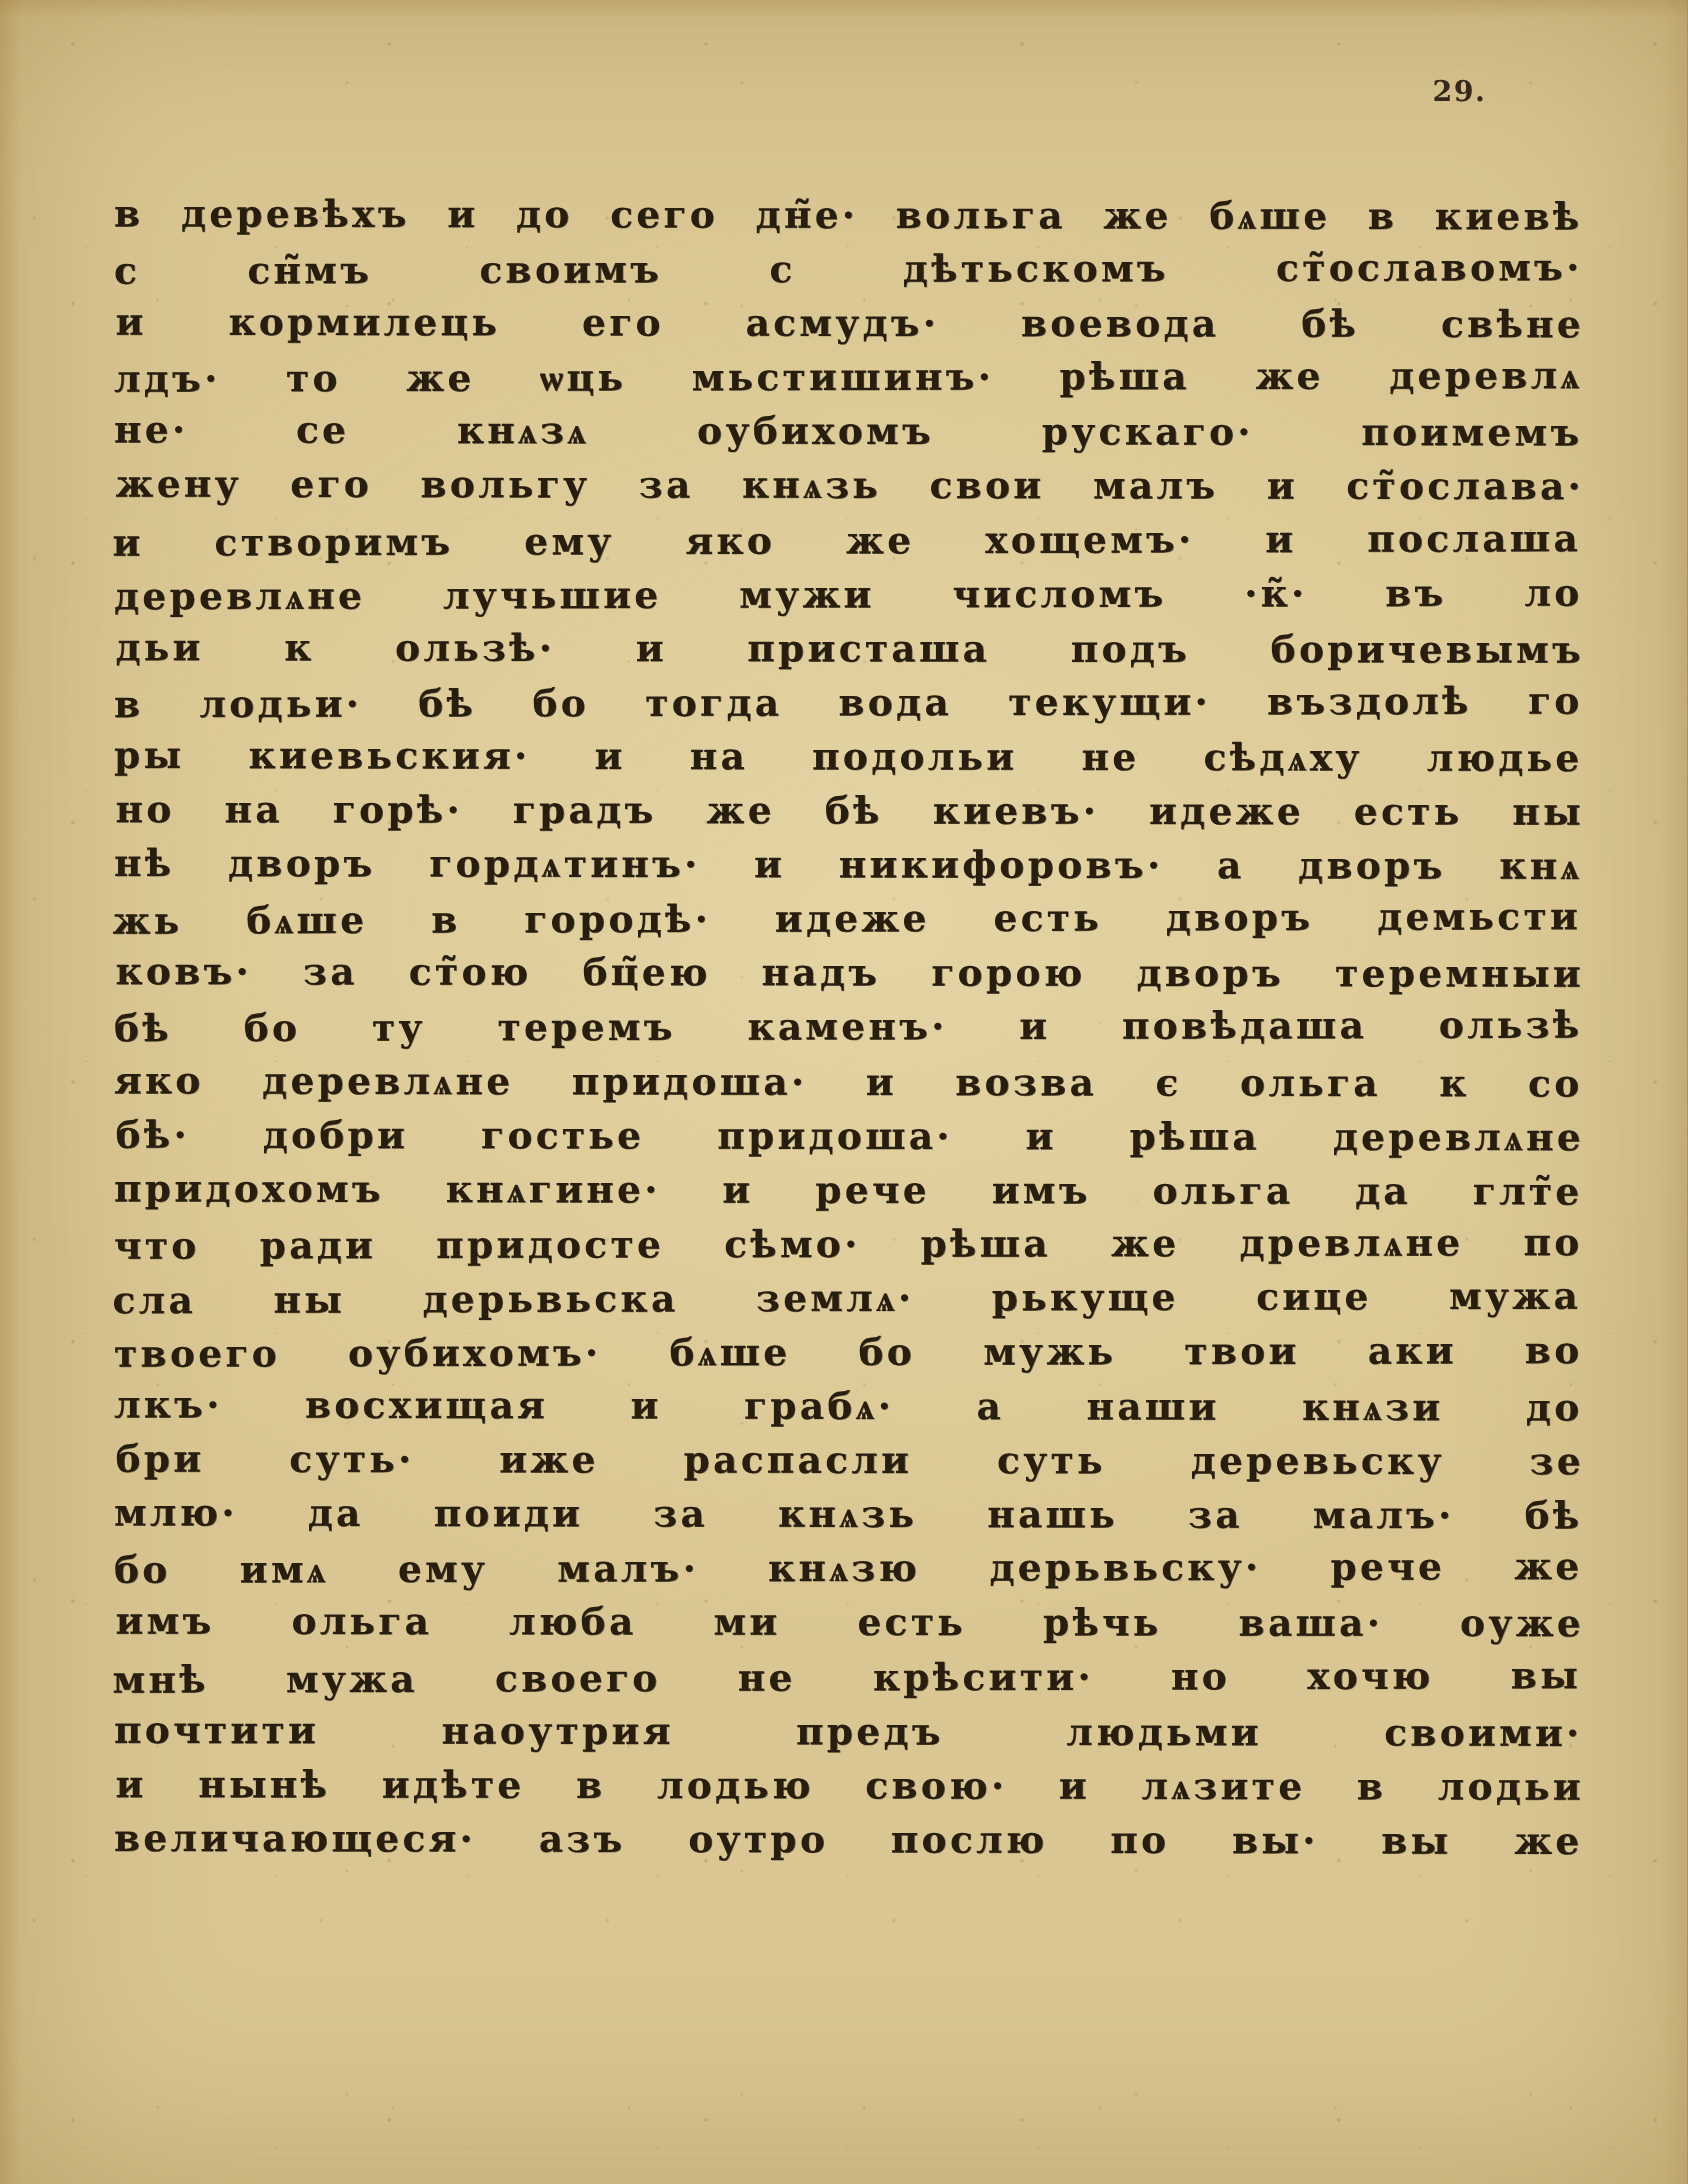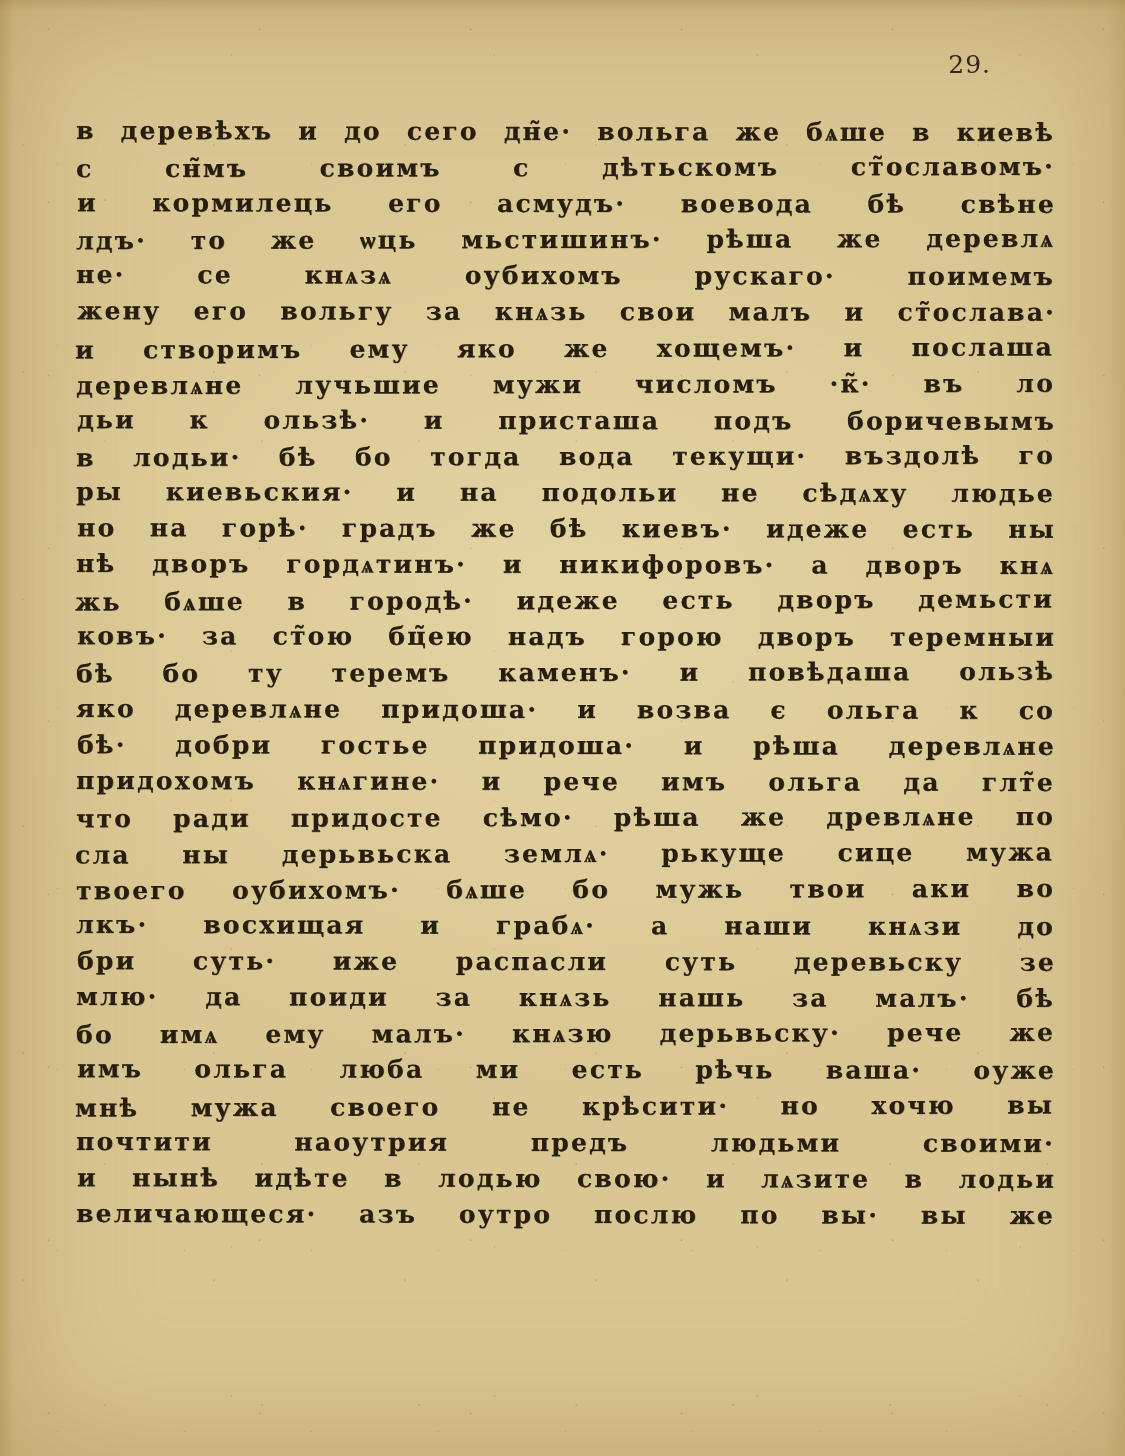--- a/index.html
+++ b/index.html
@@ -24,27 +24,27 @@
       radial-gradient(circle 2px at 12% 64%, rgba(120,90,40,.18) 40%, rgba(0,0,0,0) 70%),
       radial-gradient(circle 1px at 45% 91%, rgba(100,80,35,.25) 40%, rgba(0,0,0,0) 70%);
     background-repeat:no-repeat,no-repeat,no-repeat,no-repeat,repeat,repeat,repeat,repeat,repeat;
     background-size:auto,auto,auto,auto,211px 173px,157px 241px,263px 149px,191px 227px,127px 181px;
     box-shadow:inset 0 0 140px rgba(138,104,44,.38);
     font-family:"DejaVu Serif", serif;
   }
   .page-number{
     position:absolute;
     top:50px;right:134px;
-    font-size:25px;font-weight:400;
+    font-size:19px;font-weight:700;
     letter-spacing:1px;
     color:#33281a;
   }
   .text-block{
     position:absolute;
-    left:76px;right:70px;top:114px;
+    left:76px;right:70px;top:126px;
   }
   .line{
     height:36.1px;
     line-height:36.1px;
     font-size:25px;
     font-weight:700;
     color:var(--ink);
     letter-spacing:2.2px;
     word-spacing:5px;
     text-align:justify;

